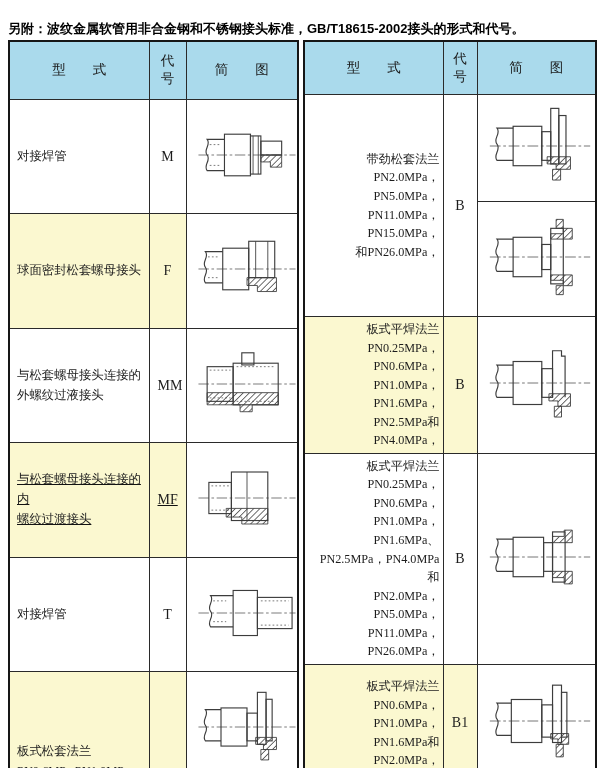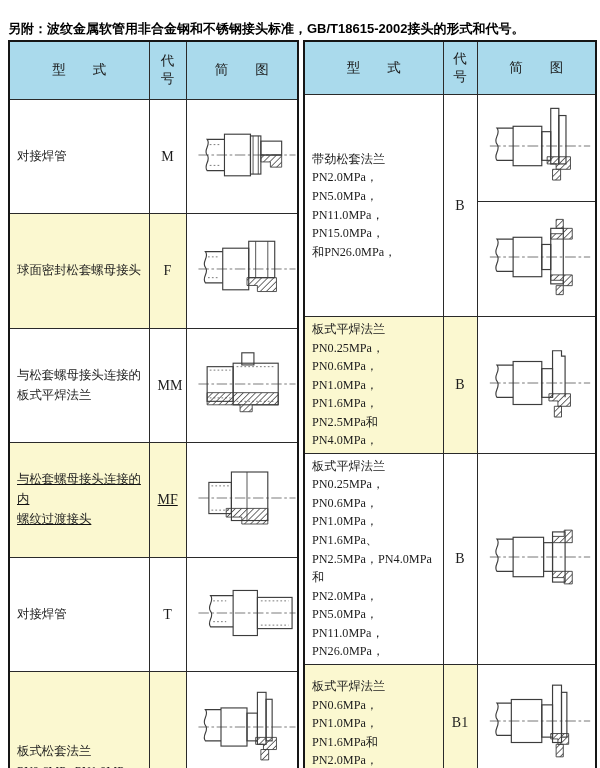--- a/index.html
+++ b/index.html
@@ -11,21 +11,21 @@
   .tables{position:absolute;left:8px;top:40px;display:flex;gap:4px;}
   table{border-collapse:collapse;table-layout:fixed;background:#fff;}
   table{border:2px solid #161616;}
   td{border:1.5px solid #2a2a2a;padding:8px;overflow:hidden;}
   .hdr{background:#aadaec;text-align:center;font-size:13.5px;color:#1a1a1a;}
   .hl{background:#fbf8d0;margin-left:12px;}
   .type{font-size:12.4px;line-height:1.6;white-space:pre-line;
         vertical-align:middle;padding:3px 3px 3px 7px;color:#1c1c1c;}
   .code{font-size:14px;text-align:center;vertical-align:middle;color:#1c1c1c;}
   .diag{text-align:center;vertical-align:middle;background:#fff;}
-  .rt .type{font-size:12.2px;line-height:1.52;}
+  .rt .type{font-size:12.2px;line-height:1.52;text-align:right;}
   svg .ln{fill:none;stroke:#3c3c3c;stroke-width:1.3;}
   svg .thin{fill:none;stroke:#3c3c3c;stroke-width:1;}
   svg .cl{fill:none;stroke:#555;stroke-width:0.9;stroke-dasharray:12 3 3 3;}
   svg .dots{fill:none;stroke:#555;stroke-width:0.9;stroke-dasharray:2 2.5;}
   svg .hatch{fill:url(#hp);stroke:#3c3c3c;stroke-width:1;}
 </style>
 </head>
 <body>
 
 <svg width="0" height="0" style="position:absolute" aria-hidden="true">
@@ -83,21 +83,21 @@
             <rect class="ln" x="32" y="24" width="30" height="48"></rect>
             <rect class="ln" x="62" y="16" width="30" height="42"></rect>
             <path class="thin" d="M70 16 v42 M84 16 v42"></path>
             <path class="hatch" d="M60 58 h34 v16 h-22 v-7 h-12 z"></path>
           </svg>
         </td>
       </tr>
 
       <tr style="height:99px;">
         <td class="type">与松套螺母接头连接的
-板式平焊法兰</td>
+外螺纹过液接头</td>
         <td class="code">MM</td>
         <td class="diag">
           <svg viewBox="0 0 120 96" width="104" height="84">
             <path class="cl" d="M4 48 H116"></path>
             <rect class="ln" x="14" y="28" width="30" height="40"></rect>
             <path class="dots" d="M17 32 h24 M17 64 h24"></path>
             <rect class="ln" x="54" y="12" width="14" height="14"></rect>
             <rect class="ln" x="44" y="24" width="52" height="48"></rect>
             <path class="dots" d="M48 28 h44 M48 68 h44"></path>
             <path class="hatch" d="M14 58 H96 V72 H66 V80 H52 V72 H14 Z"></path>

